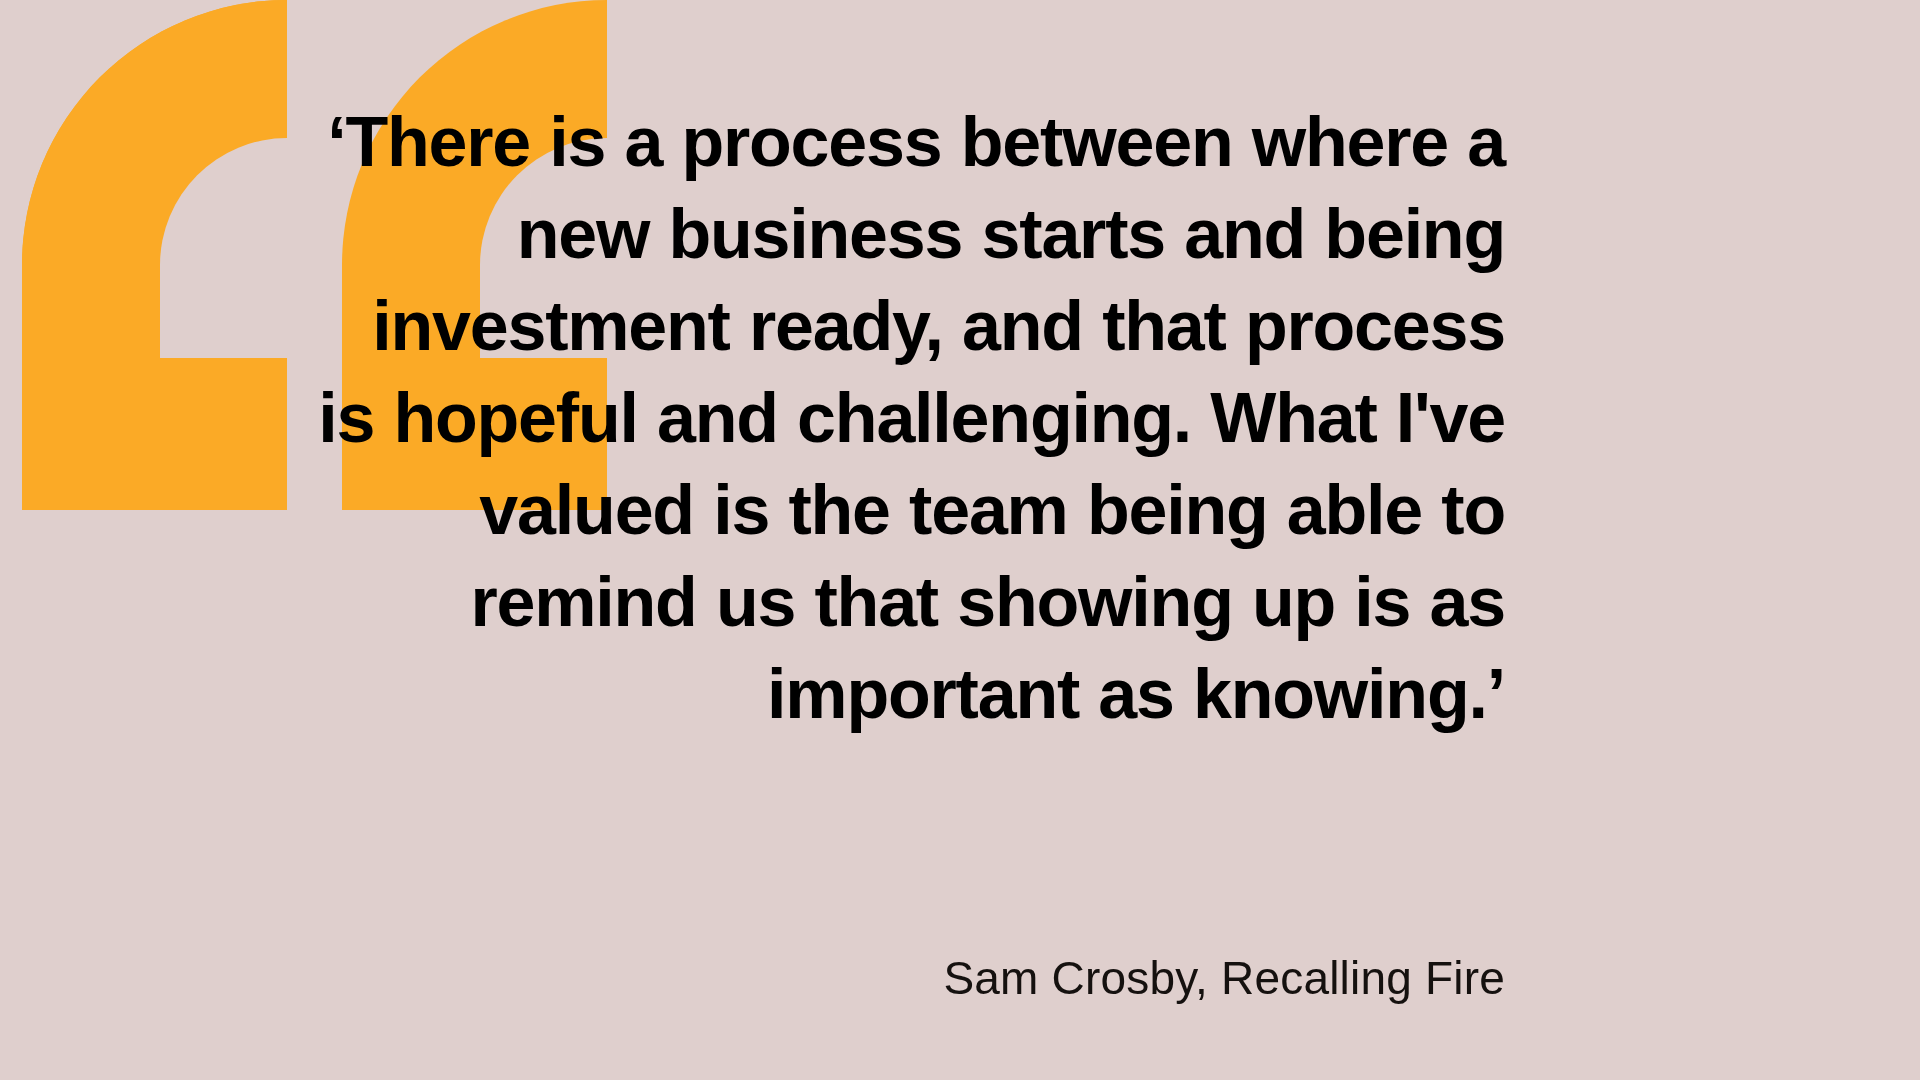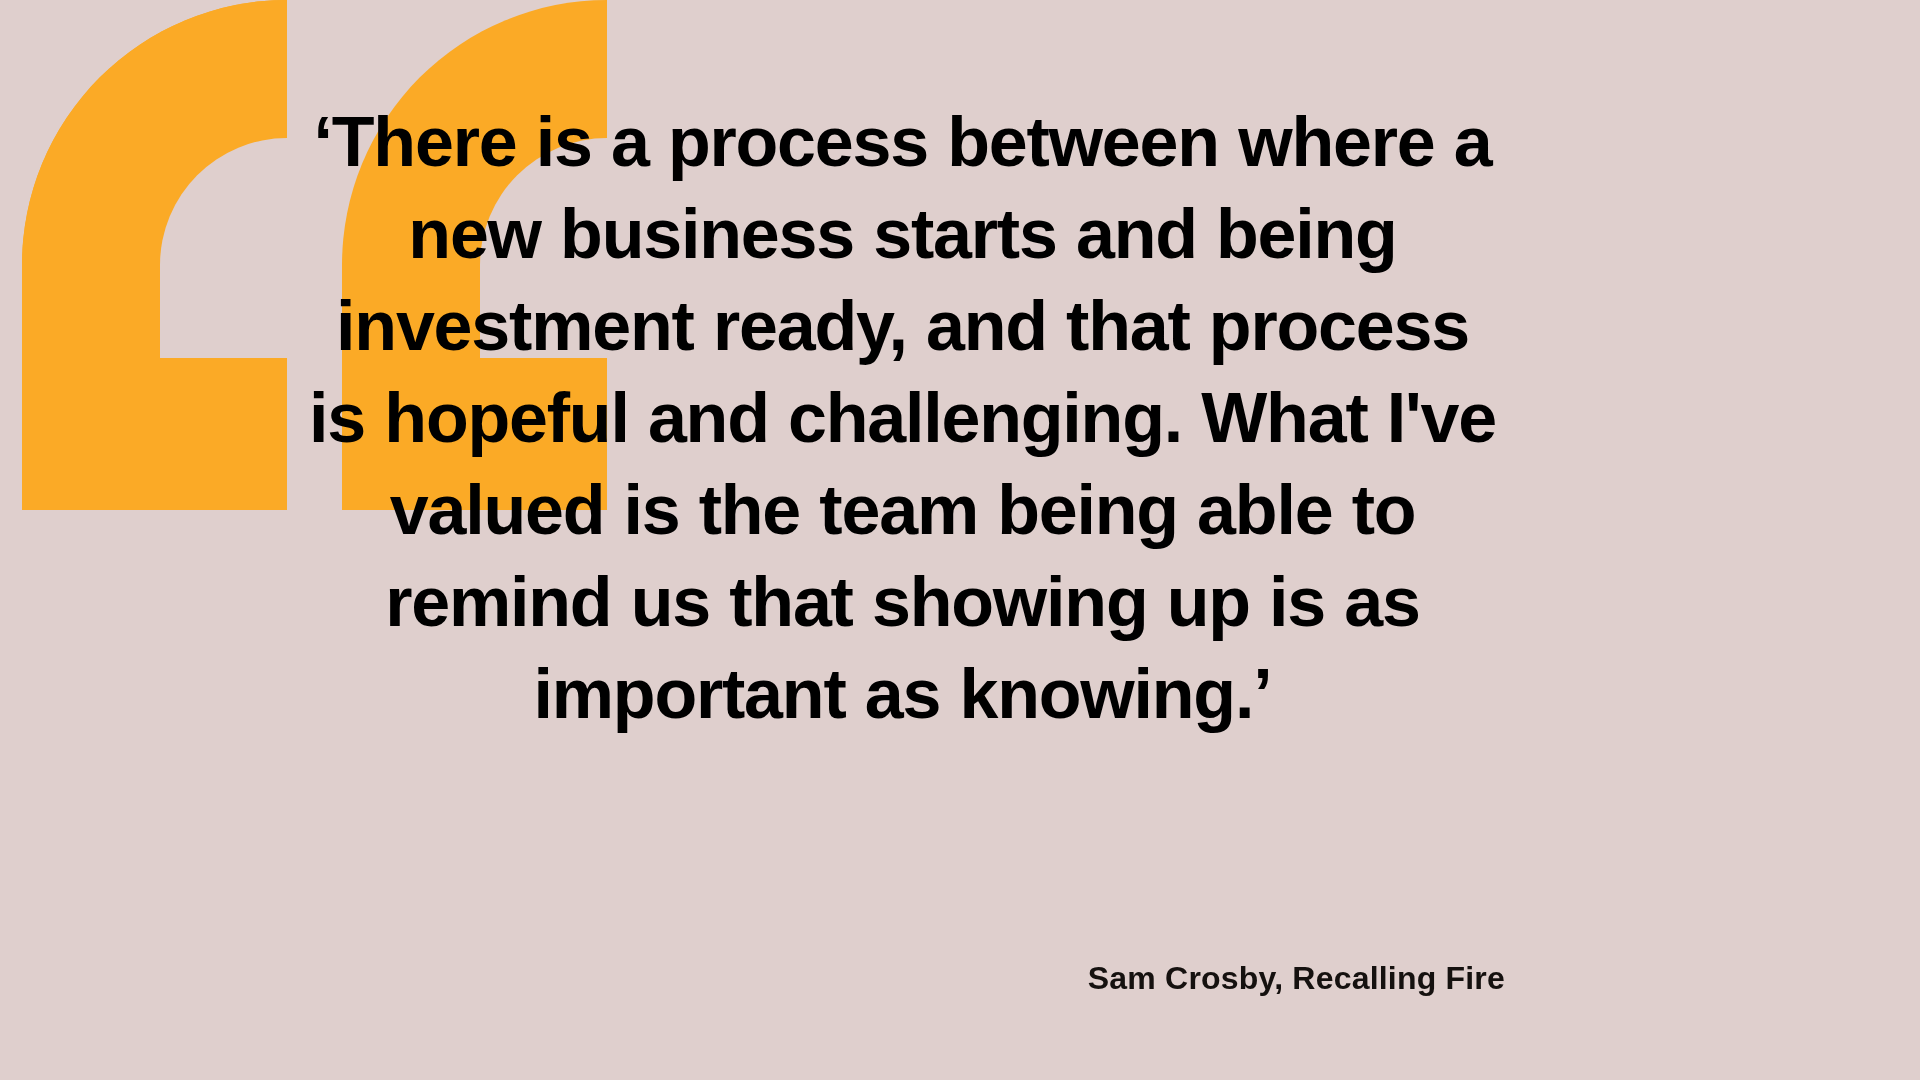--- a/index.html
+++ b/index.html
@@ -61,22 +61,22 @@
     top: 952px;
     width: 1205px;
     text-align: right;
     z-index: 3;
   }
 
   #attribution-text {
     margin: 0;
     color: #15110f;
     font-family: "Liberation Sans", sans-serif;
-    font-weight: 700;
-    font-size: 32px;
+    font-weight: 400;
+    font-size: 46px;
     line-height: 52px;
     letter-spacing: 0.2px;
   }
 </style>
 </head>
 <body>
 
 <div id="card" style="background: rgb(223, 207, 205);">
 
   <div id="quote-graphic" aria-hidden="true">
@@ -109,20 +109,20 @@
                  L 695 110 Z" fill="#fbaa26"></path>
         <path d="M 695 248
                  A 127 127 0 0 0 568 375
                  L 568 468
                  L 695 468 Z" fill="#dfcfcd"></path>
       </g>
     </svg>
   </div>
 
   <div id="quote-block">
-    <p id="quote-text" style="color: rgb(0, 0, 0); text-align: center;">‘There is a process between where a new business starts and being investment ready, and that process is hopeful and challenging. What I've valued is the team being able to remind us that showing up is as important as knowing.’</p>
+    <p id="quote-text" style="color: rgb(0, 0, 0);">‘There is a process between where a new business starts and being investment ready, and that process is hopeful and challenging. What I've valued is the team being able to remind us that showing up is as important as knowing.’</p>
   </div>
 
   <div id="attribution-block">
     <p id="attribution-text">Sam Crosby, Recalling Fire</p>
   </div>
 
 </div>
 
 </body></html>

